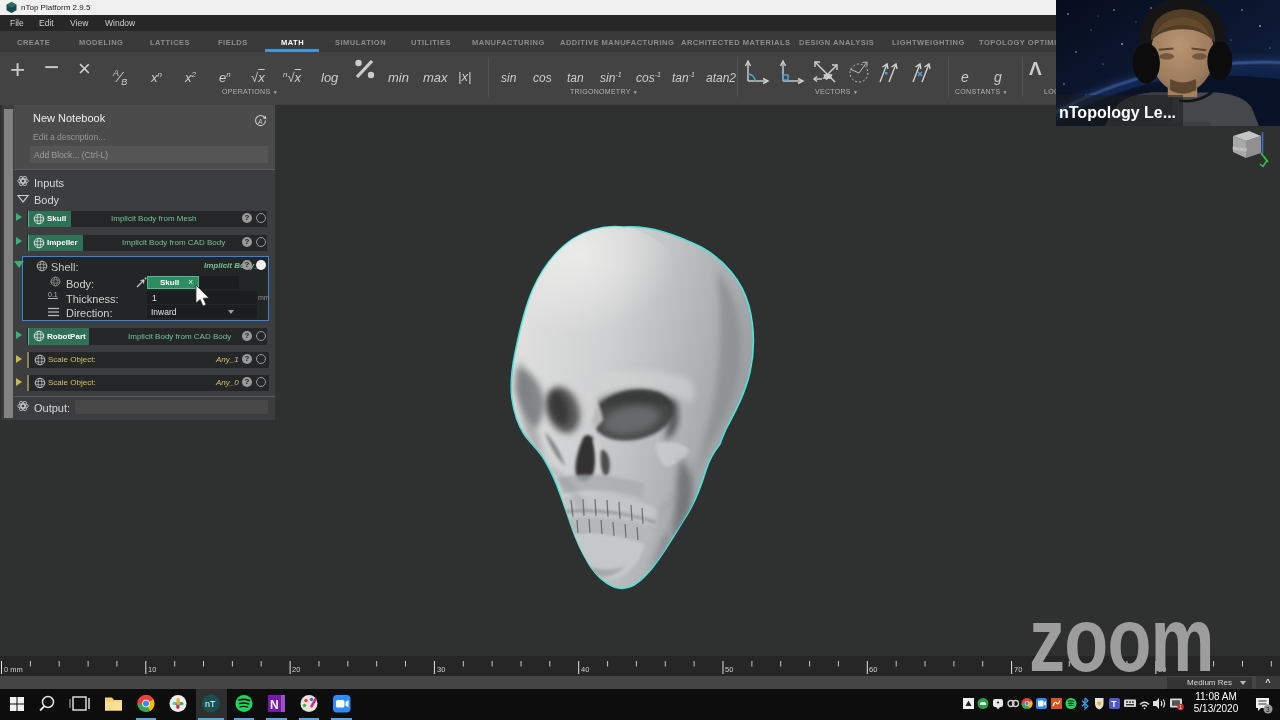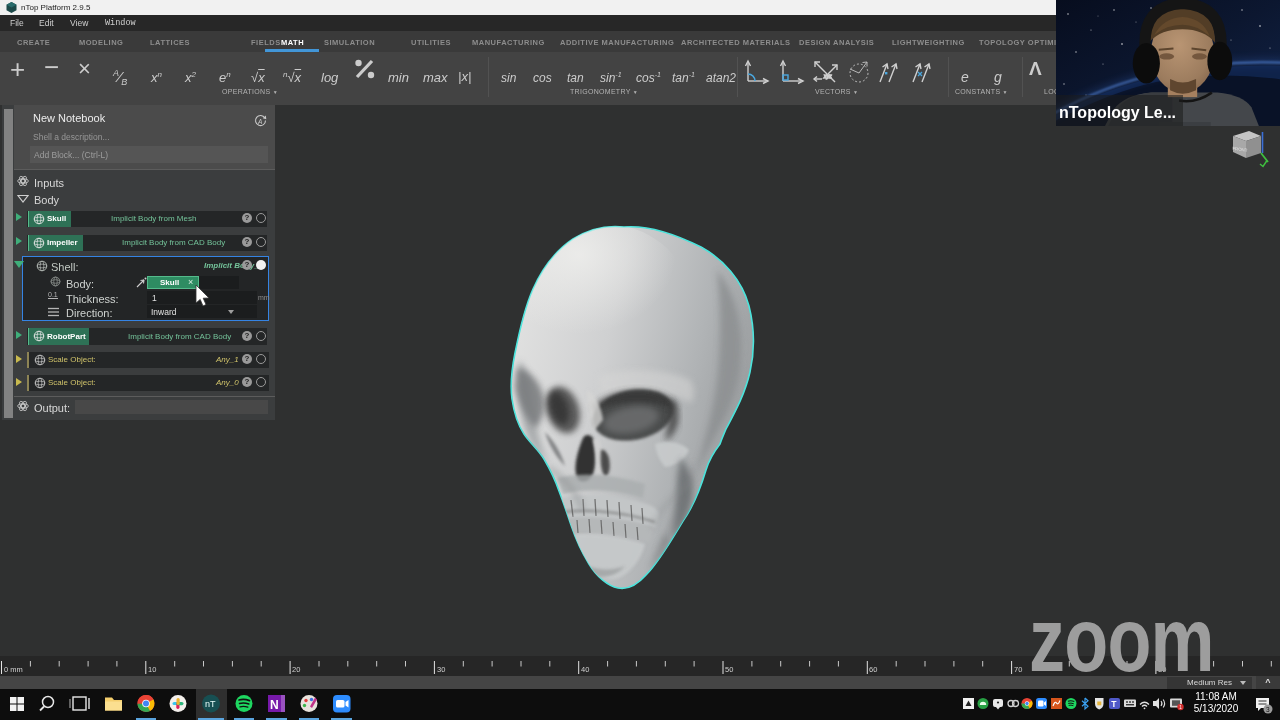--- a/index.html
+++ b/index.html
@@ -56,29 +56,29 @@
   <svg class="abs" style="left:6px;top:2px" width="11" height="11" viewBox="0 0 11 11">
     <polygon points="5.5,0 10.5,2.8 10.5,8.2 5.5,11 0.5,8.2 0.5,2.8" fill="#1d4a4a"></polygon>
     <polygon points="5.5,0 10.5,2.8 5.5,5.5 0.5,2.8" fill="#2a6d6d"></polygon>
   </svg>
   <div class="abs" id="titletext">nTop Platform 2.9.5</div>
 
   <div class="abs" id="menubar"></div>
   <div class="abs menuitem" style="left:10px;top:18px;">File</div>
   <div class="abs menuitem" style="left:39px;top:18px;">Edit</div>
   <div class="abs menuitem" style="left:70px;top:18px;">View</div>
-  <div class="abs menuitem" style="left:105px;top:18px;font-family:Liberation Mono, monospace;">Window</div>
+  <div class="abs menuitem" style="left:105px;top:18px;">Window</div>
 
   <div class="abs" id="tabbar"></div>
   <div class="abs tab" style="left:17px;top:38px;">CREATE</div>
   <div class="abs tab" style="left:79px;top:38px;">MODELING</div>
   <div class="abs tab" style="left:150px;top:38px;">LATTICES</div>
-  <div class="abs tab" style="left:218px;top:38px;margin-left:33px;">FIELDS</div>
+  <div class="abs tab" style="left:218px;top:38px;">FIELDS</div>
   <div class="abs tab tabactive" style="left:281px;top:38px;">MATH</div>
-  <div class="abs tab" style="left:324px;top:38px;text-align:center;">SIMULATION</div>
+  <div class="abs tab" style="left:335px;top:38px;text-align:center;">SIMULATION</div>
   <div class="abs tab" style="left:411px;top:38px;">UTILITIES</div>
   <div class="abs tab" style="left:472px;top:38px;">MANUFACTURING</div>
   <div class="abs tab" style="left:560px;top:38px;">ADDITIVE MANUFACTURING</div>
   <div class="abs tab" style="left:681px;top:38px;">ARCHITECTED MATERIALS</div>
   <div class="abs tab" style="left:799px;top:38px;">DESIGN ANALYSIS</div>
   <div class="abs tab" style="left:892px;top:38px;">LIGHTWEIGHTING</div>
   <div class="abs tab" style="left:979px;top:38px;">TOPOLOGY OPTIMIZATION</div>
   <div class="abs" id="tabline"></div>
 
   <div class="abs" id="toolbar"></div>
@@ -360,21 +360,21 @@
 
   <div class="abs" id="panel"></div>
   <div class="abs" style="left:14px;top:105px;width:261px;height:64px;background:#4b4b4b;"></div>
   <div class="abs" style="left:4px;top:109px;width:9px;height:309px;background:#828282;"></div>
   <div class="abs" style="left:33px;top:112px;font-size:11px;color:#ececec;">New Notebook</div>
   <svg class="abs" style="left:254px;top:114px;" width="13" height="13" viewBox="0 0 13 13">
     <path d="M10.8,4 A5,5 0 1 0 11.5,6.5" fill="none" stroke="#c9c9c9" stroke-width="1.1"></path>
     <polygon points="11.8,1.5 12.3,5.2 8.8,4.2" fill="#c9c9c9"></polygon>
     <text x="4" y="9.5" font-size="6.5" fill="#c9c9c9" font-style="italic">A</text>
   </svg>
-  <div class="abs" style="left:33px;top:132px;font-size:8.5px;color:#979797;">Shell a description...</div>
+  <div class="abs" style="left:33px;top:132px;font-size:8.5px;color:#979797;">Edit a description...</div>
   <div class="abs" style="left:30px;top:146px;width:238px;height:17px;background:#555555;"></div>
   <div class="abs" style="left:34px;top:150px;font-size:8.5px;color:#9d9d9d;">Add Block... (Ctrl-L)</div>
   <div class="abs" style="left:14px;top:169px;width:261px;height:1px;background:#5c5c5c;"></div>
 
   <svg class="abs" style="left:17px;top:175px;" width="12" height="12" viewBox="0 0 12 12">
     <circle cx="6" cy="6" r="2" fill="none" stroke="#cfcfcf" stroke-width="1"></circle>
     <ellipse cx="6" cy="6" rx="5.3" ry="2.2" fill="none" stroke="#cfcfcf" stroke-width="0.8"></ellipse>
     <ellipse cx="6" cy="6" rx="5.3" ry="2.2" fill="none" stroke="#cfcfcf" stroke-width="0.8" transform="rotate(60 6 6)"></ellipse>
     <ellipse cx="6" cy="6" rx="5.3" ry="2.2" fill="none" stroke="#cfcfcf" stroke-width="0.8" transform="rotate(120 6 6)"></ellipse>
   </svg>

